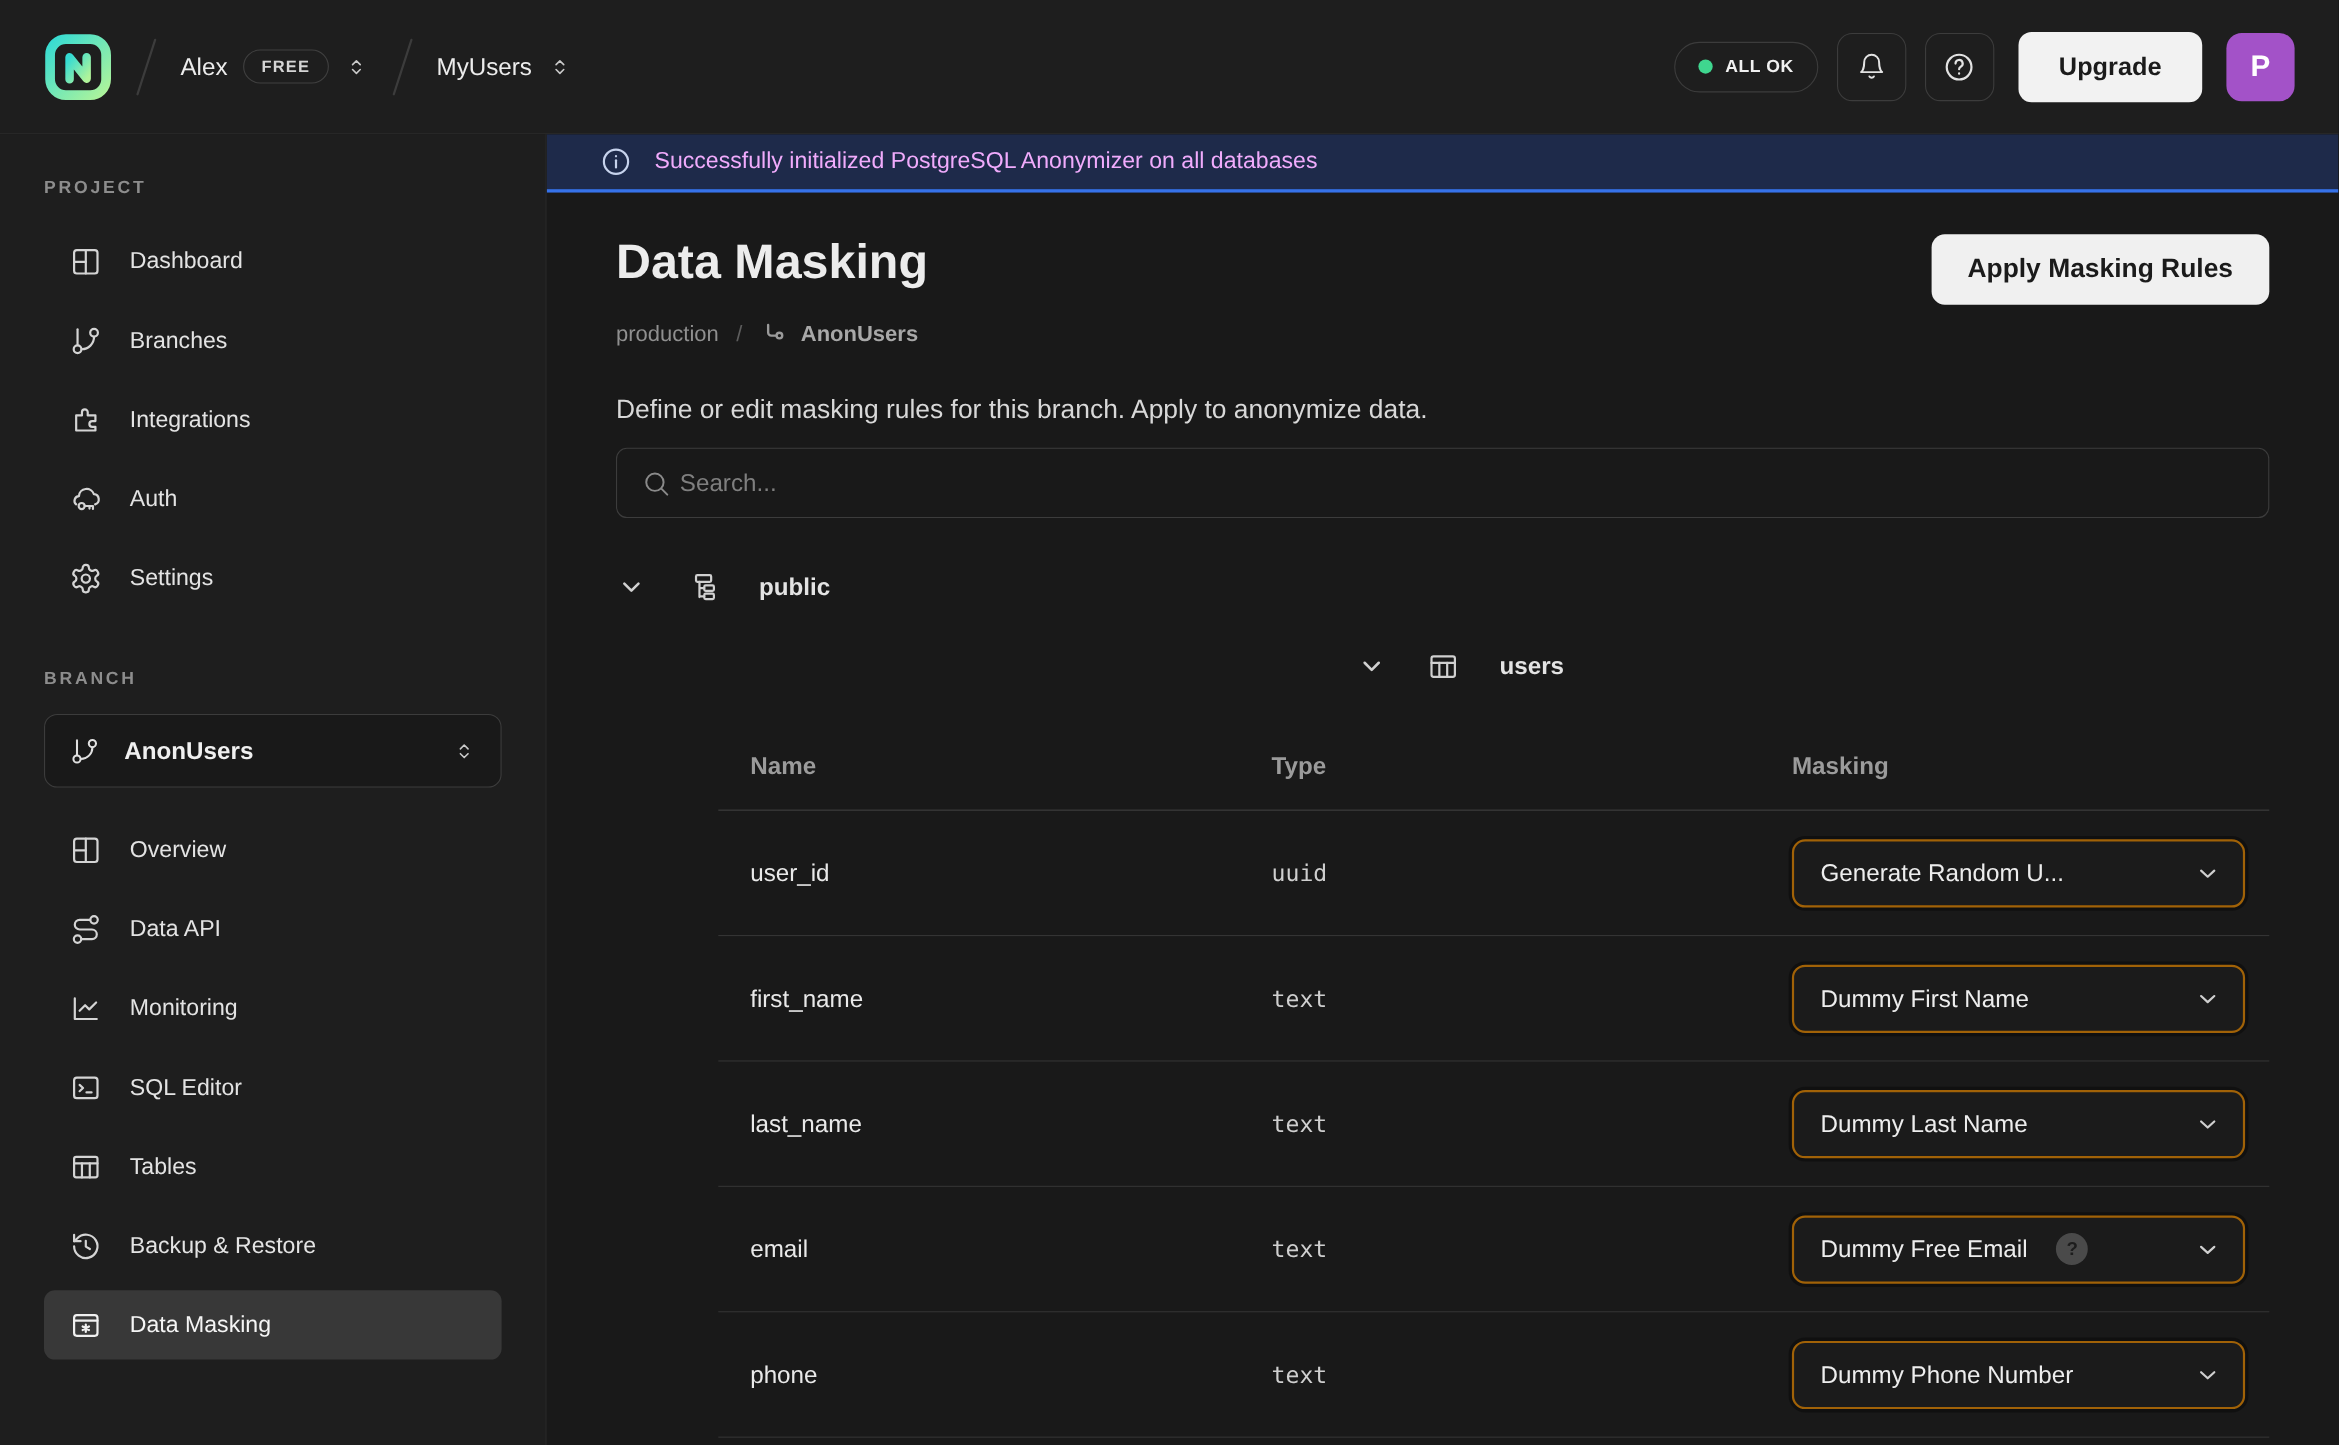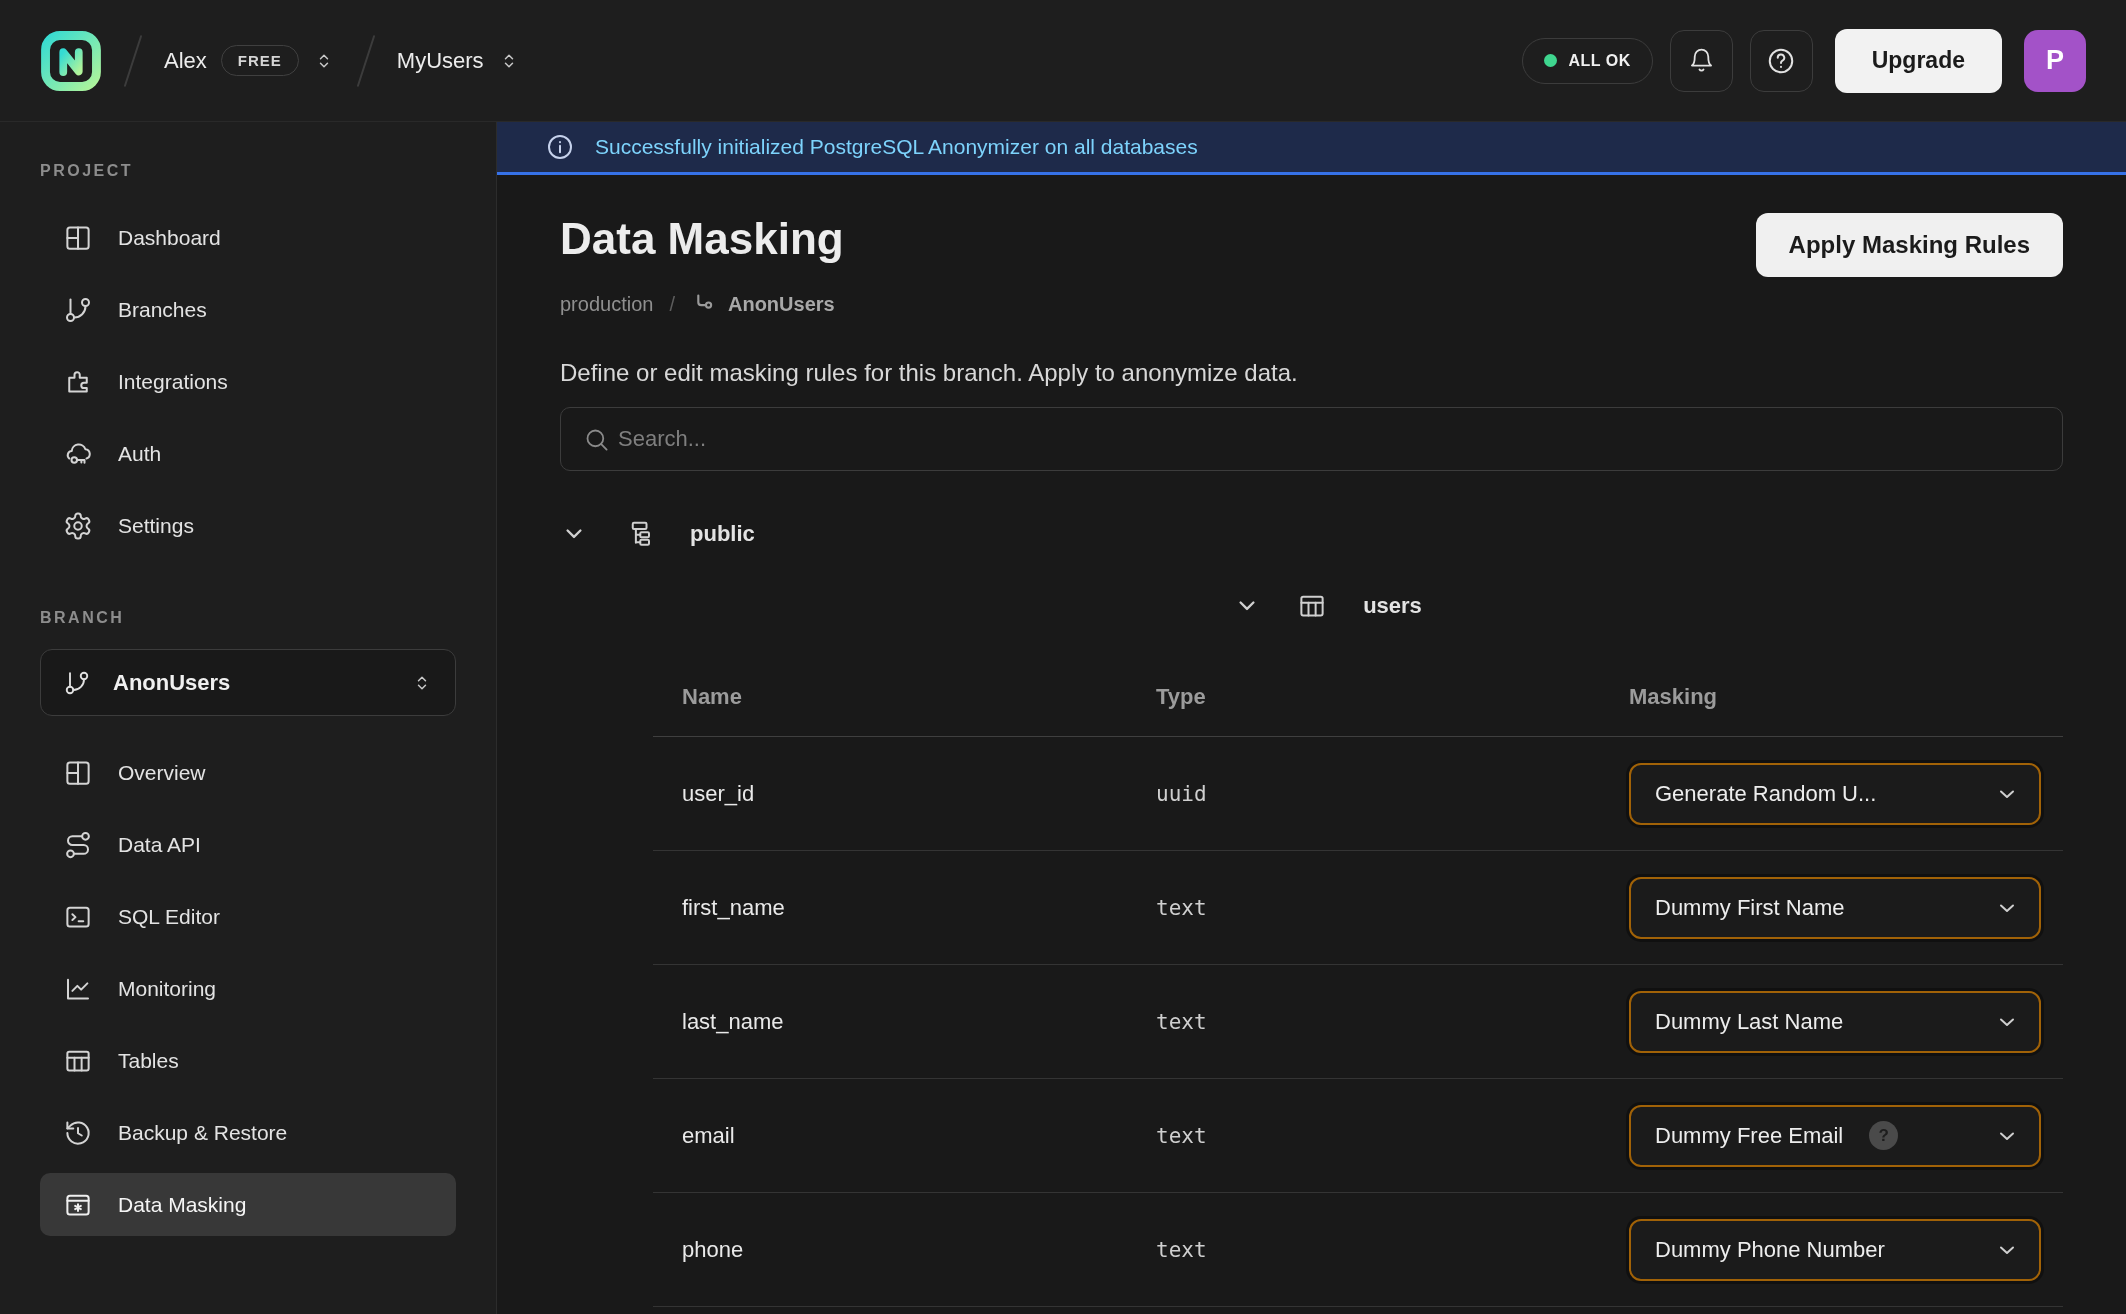--- a/index.html
+++ b/index.html
@@ -47,21 +47,21 @@
   .branch-label { margin-top:52px; }
   .branch-select { margin-top:22px; height:67px; width:100%; background:#191919;
     border:1px solid #3c3c3c; border-radius:12px; display:flex; align-items:center;
     padding:0 22px; gap:22px; color:#f0f0f0; font-size:22px; font-weight:600; cursor:pointer; }
   .branch-select .chev-ud { margin-left:auto; }
   .branch-nav { margin-top:25px; }
 
   
   .main { flex:1 1 auto; background:#191919; overflow:hidden; display:flex; flex-direction:column; }
   .banner { height:53px; background:#1e2a4a; border-bottom:3px solid #3672e9;
-    display:flex; align-items:center; padding:0 48px; gap:20px; color:#7dd3fc; font-size:21px; }
+    display:flex; align-items:center; padding:0 48px; gap:20px; color:#f0abfc; font-size:21px; }
   .banner .info { color:#c6d2ec; flex:0 0 auto; }
   .content { padding:36px 63px 0 63px; }
   .page-head { display:flex; align-items:flex-start; }
   .page-title { font-size:44px; font-weight:700; color:#ececec; line-height:56px; }
   .crumbs { margin-top:22px; display:flex; align-items:center; gap:16px; font-size:20px;
     line-height:30px; }
   .crumb-parent { color:#8f8f8f; }
   .crumb-sep { color:#5d5d5d; }
   .crumb-cur { display:flex; align-items:center; gap:10px; color:#a8a8a8; font-weight:700; }
   .crumb-cur .ic { color:#9a9a9a; }
@@ -230,32 +230,32 @@
       <div class="nav-item">
         <svg class="ic ni-icon" width="30" height="30" viewBox="0 0 24 24">
           <circle cx="6" cy="19" r="2.7"></circle>
             <circle cx="18" cy="5" r="2.7"></circle>
           <path d="M8.8 19h7.7a3.5 3.5 0 0 0 0-7h-9a3.5 3.5 0 0 1 0-7h7.7"></path>
         </svg>
         <span>Data API</span>
       </div>
       <div class="nav-item">
         <svg class="ic ni-icon" width="30" height="30" viewBox="0 0 24 24">
+          <path d="M4 4.5v15h16"></path>
+            <polyline points="7.5 13.5 11.5 9.5 14.5 12.5 19.5 7.5"></polyline>
+        </svg>
+        <span>Monitoring</span>
+      </div>
+      <div class="nav-item">
+        <svg class="ic ni-icon" width="30" height="30" viewBox="0 0 24 24">
           <rect x="3.5" y="4.5" width="17" height="15" rx="2"></rect>
           <polyline points="7.5 9.8 10 12.1 7.5 14.4"></polyline>
           <line x1="12.5" y1="15.3" x2="16.2" y2="15.3"></line>
         </svg>
         <span>SQL Editor</span>
-      </div>
-      <div class="nav-item">
-        <svg class="ic ni-icon" width="30" height="30" viewBox="0 0 24 24">
-          <path d="M4 4.5v15h16"></path>
-            <polyline points="7.5 13.5 11.5 9.5 14.5 12.5 19.5 7.5"></polyline>
-        </svg>
-        <span>Monitoring</span>
       </div>
       <div class="nav-item">
         <svg class="ic ni-icon" width="30" height="30" viewBox="0 0 24 24">
           <rect x="3.5" y="4.5" width="17" height="15" rx="1.5"></rect>
           <line x1="3.5" y1="9.3" x2="20.5" y2="9.3"></line>
           <line x1="9.2" y1="9.3" x2="9.2" y2="19.5"></line>
             <line x1="14.9" y1="9.3" x2="14.9" y2="19.5"></line>
         </svg>
         <span>Tables</span>
       </div>

